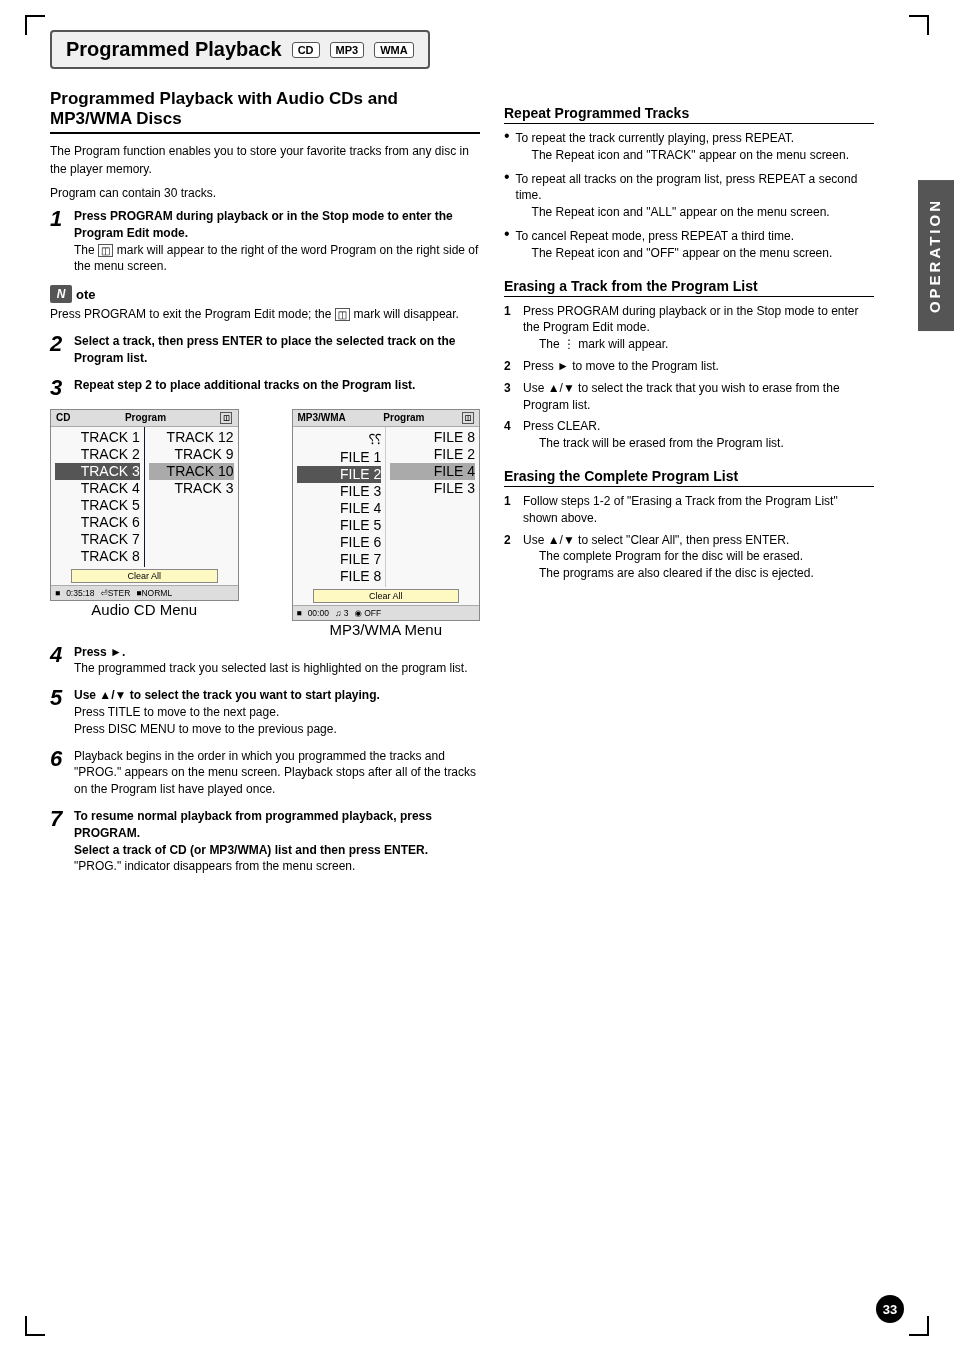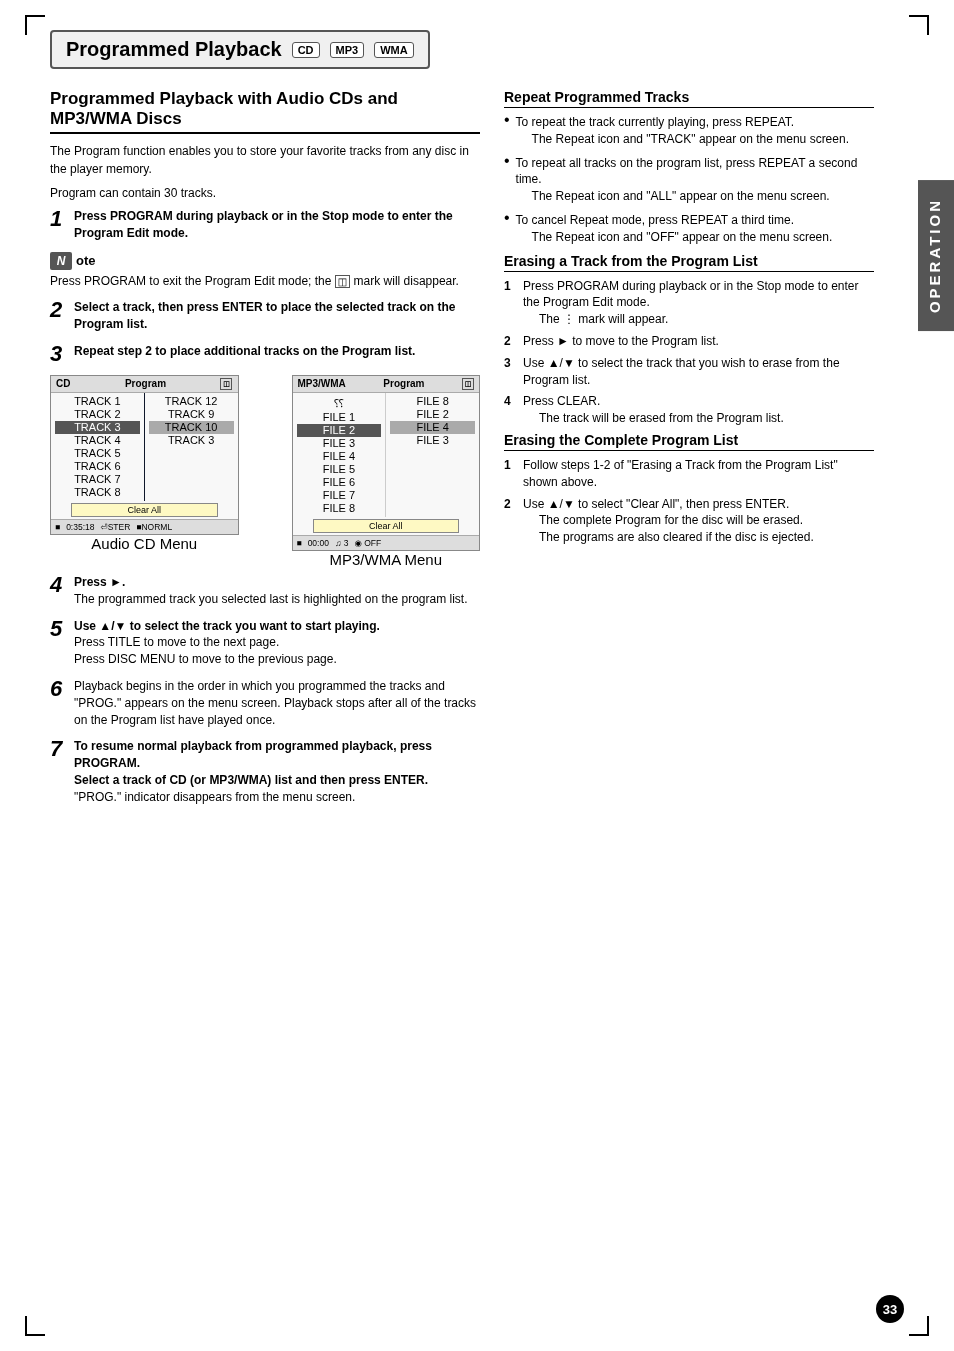--- a/index.html
+++ b/index.html
@@ -115,20 +115,21 @@
       padding-bottom: 3px;
       margin-bottom: 8px;
     }
 
     .subsection-title {
       font-size: 14px;
       font-weight: bold;
       border-bottom: 1.5px solid #000;
       padding-bottom: 2px;
       margin-bottom: 6px;
+      margin-top: 16px;
     }
 
     .intro-text {
       font-size: 12px;
       margin-bottom: 6px;
       line-height: 1.5;
     }
 
     
     .step {
@@ -224,23 +225,23 @@
       height: 12px;
       border: 1.5px solid #555;
       display: inline-flex;
       align-items: center;
       justify-content: center;
       font-size: 7px;
     }
 
     .menu-track-row {
       display: flex;
-      justify-content: center;
+      justify-content: flex-end;
       padding: 0.5px 0;
-      font-size: 11px;
+      font-size: 14px;
     }
 
     .menu-track-row.selected {
       background: #555;
       color: #fff;
     }
 
     .menu-track-row.highlighted {
       background: #aaa;
     }
@@ -344,20 +345,21 @@
 
       <div class="section-title">Programmed Playback with Audio CDs and MP3/WMA Discs</div>
 
       <p class="intro-text">The Program function enables you to store your favorite tracks from any disc in the player memory.</p>
       <p class="intro-text">Program can contain 30 tracks.</p>
 
       <div class="step">
         <span class="step-number">1</span>
         <div class="step-content">
           <div class="step-bold">Press PROGRAM during playback or in the Stop mode to enter the Program Edit mode.</div>
+          <div class="step-normal">The <span style="border:1.5px solid #555;padding:0 2px;font-size:10px;">◫</span> mark will appear to the right of the word Program on the right side of the menu screen.</div>
         </div>
       </div>
 
       <div class="note-box">
         <div class="note-icon">
           <span class="note-icon-symbol" style="font-size:12px;font-style:italic;">N</span>
           <span>ote</span>
         </div>
         <div class="note-text">Press PROGRAM to exit the Program Edit mode; the <span style="border:1.5px solid #555;padding:0 2px;font-size:10px;">◫</span> mark will disappear.</div>
       </div>

